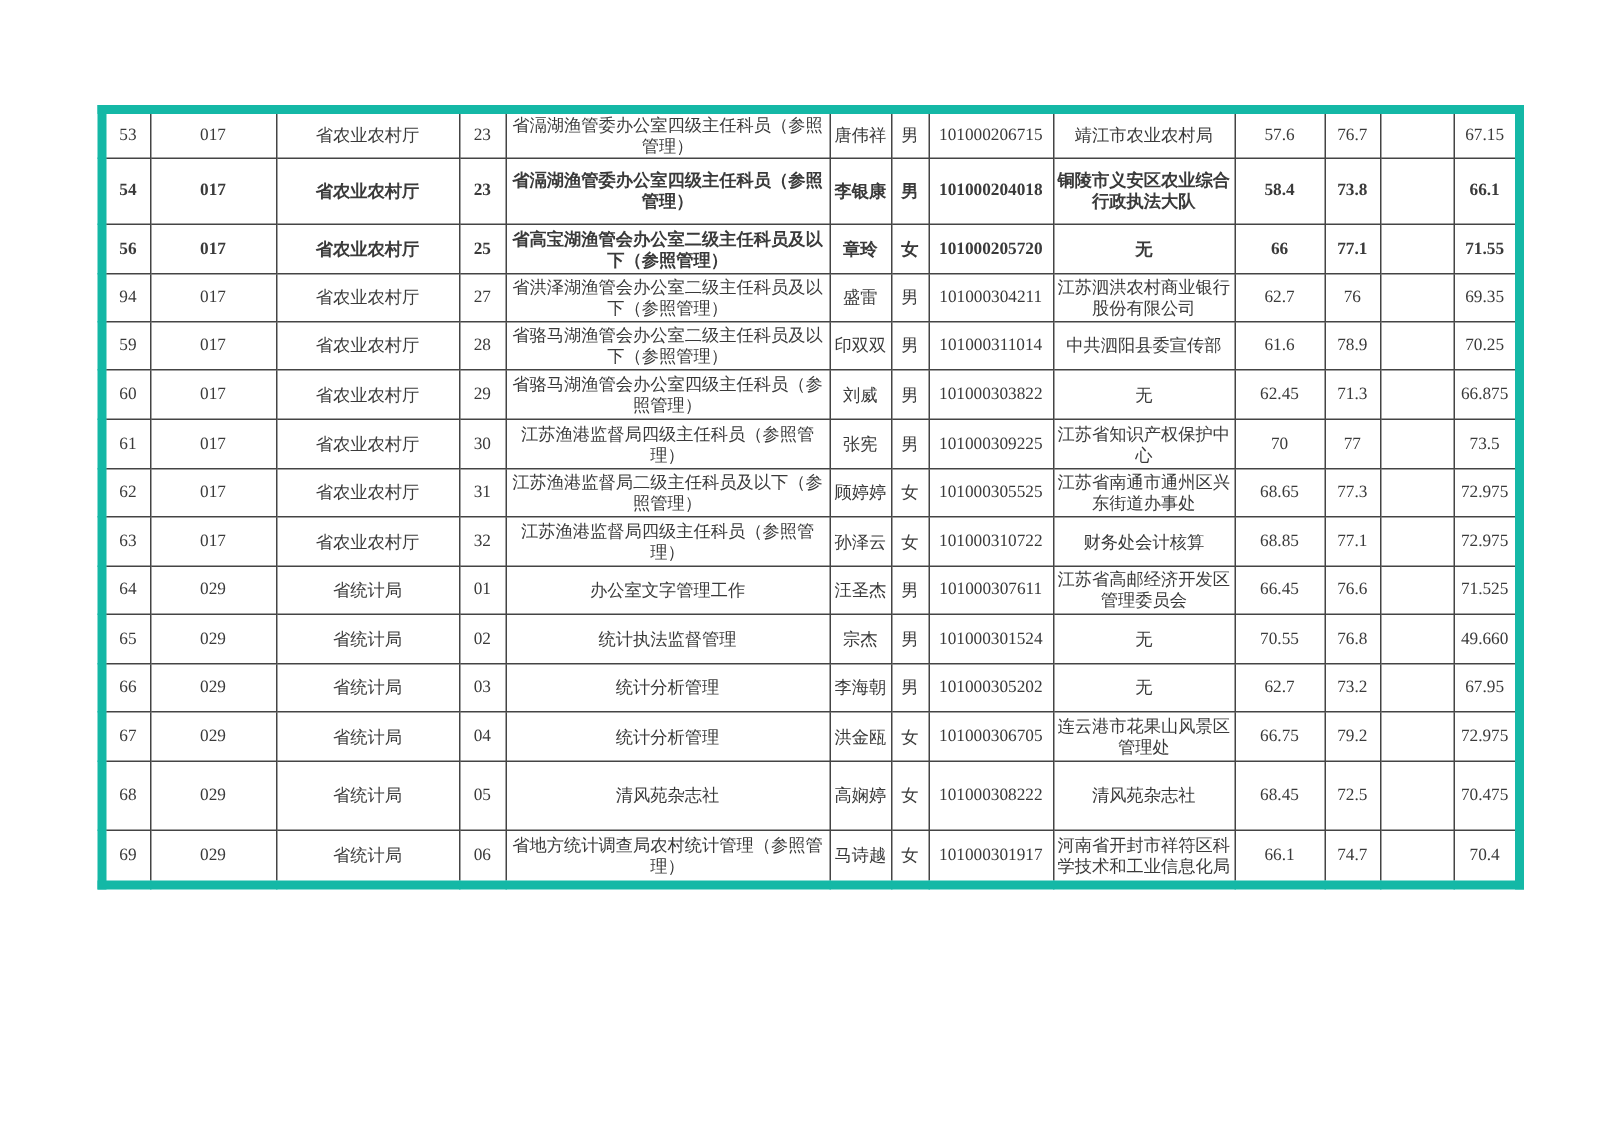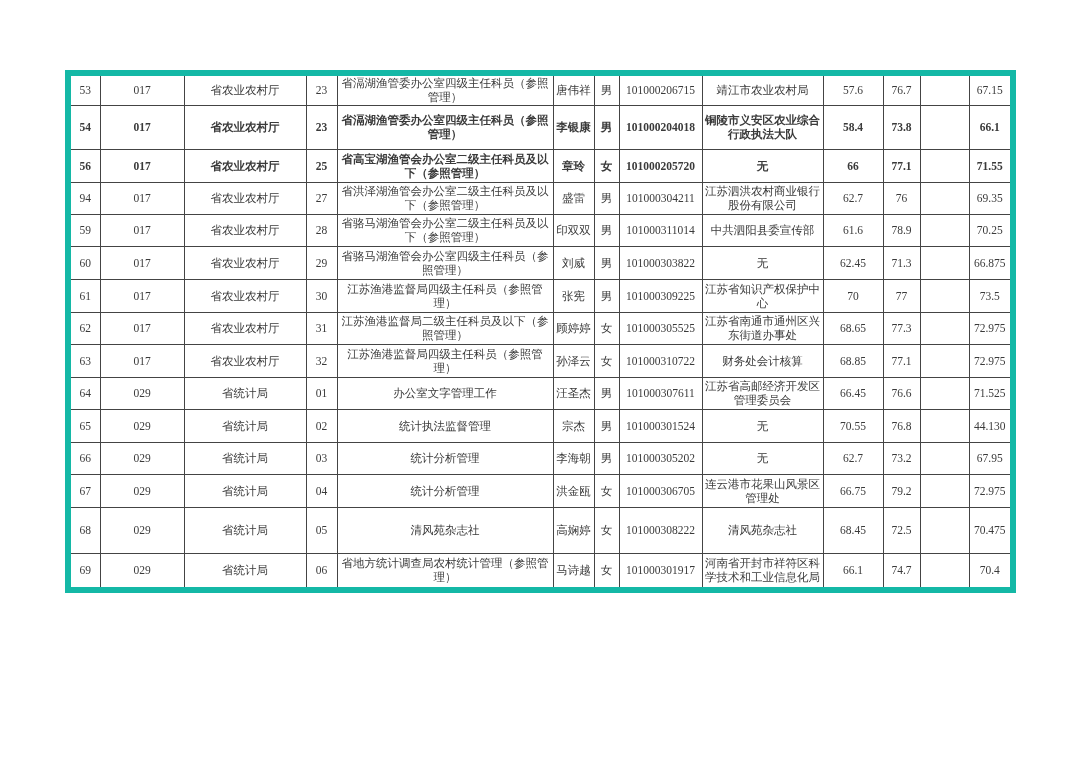--- a/index.html
+++ b/index.html
@@ -219,21 +219,21 @@
     <td class="org">省统计局</td>
     <td class="num">02</td>
     <td class="pos">统计执法监督管理</td>
     <td class="name">宗杰</td>
     <td class="name">男</td>
     <td class="num">101000301524</td>
     <td class="prev">无</td>
     <td class="score">70.55</td>
     <td class="score">76.8</td>
     <td class="score"></td>
-    <td class="score">44.130</td>
+    <td class="score">49.660</td>
   </tr>
 
   <tr style="height: 32px;">
     <td class="num">66</td>
     <td class="num">029</td>
     <td class="org">省统计局</td>
     <td class="num">03</td>
     <td class="pos">统计分析管理</td>
     <td class="name">李海朝</td>
     <td class="name">男</td>

